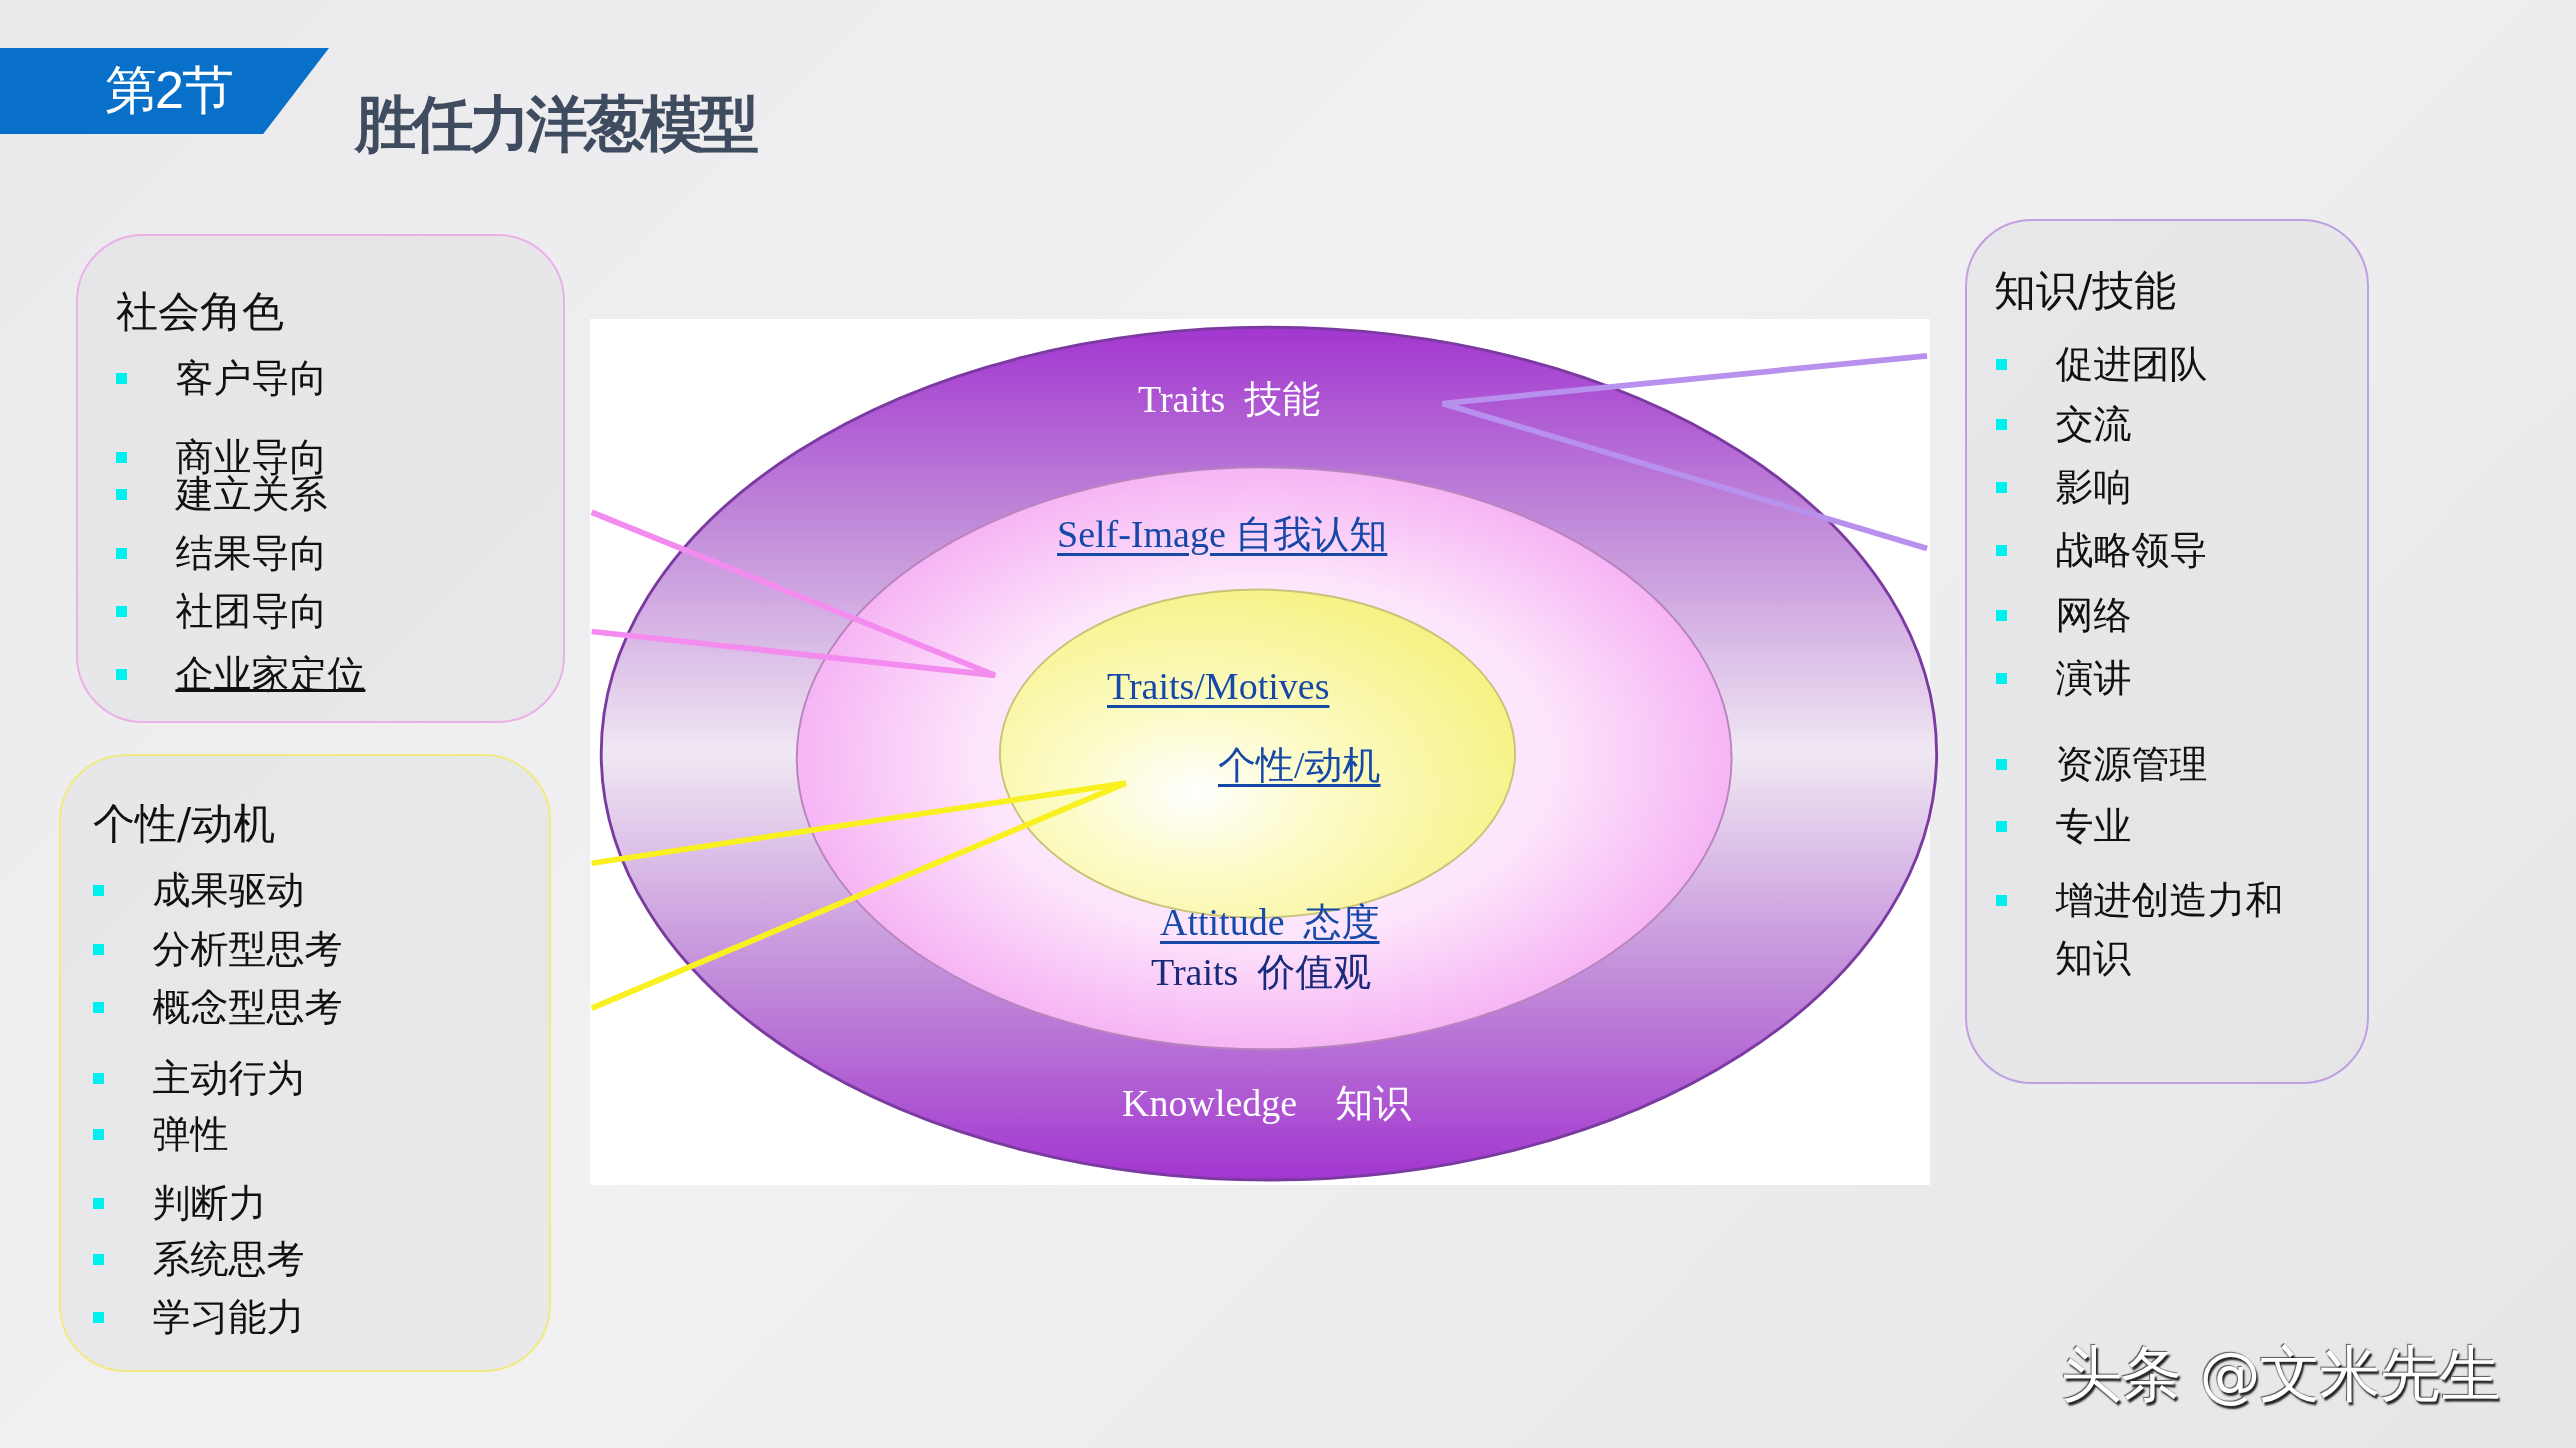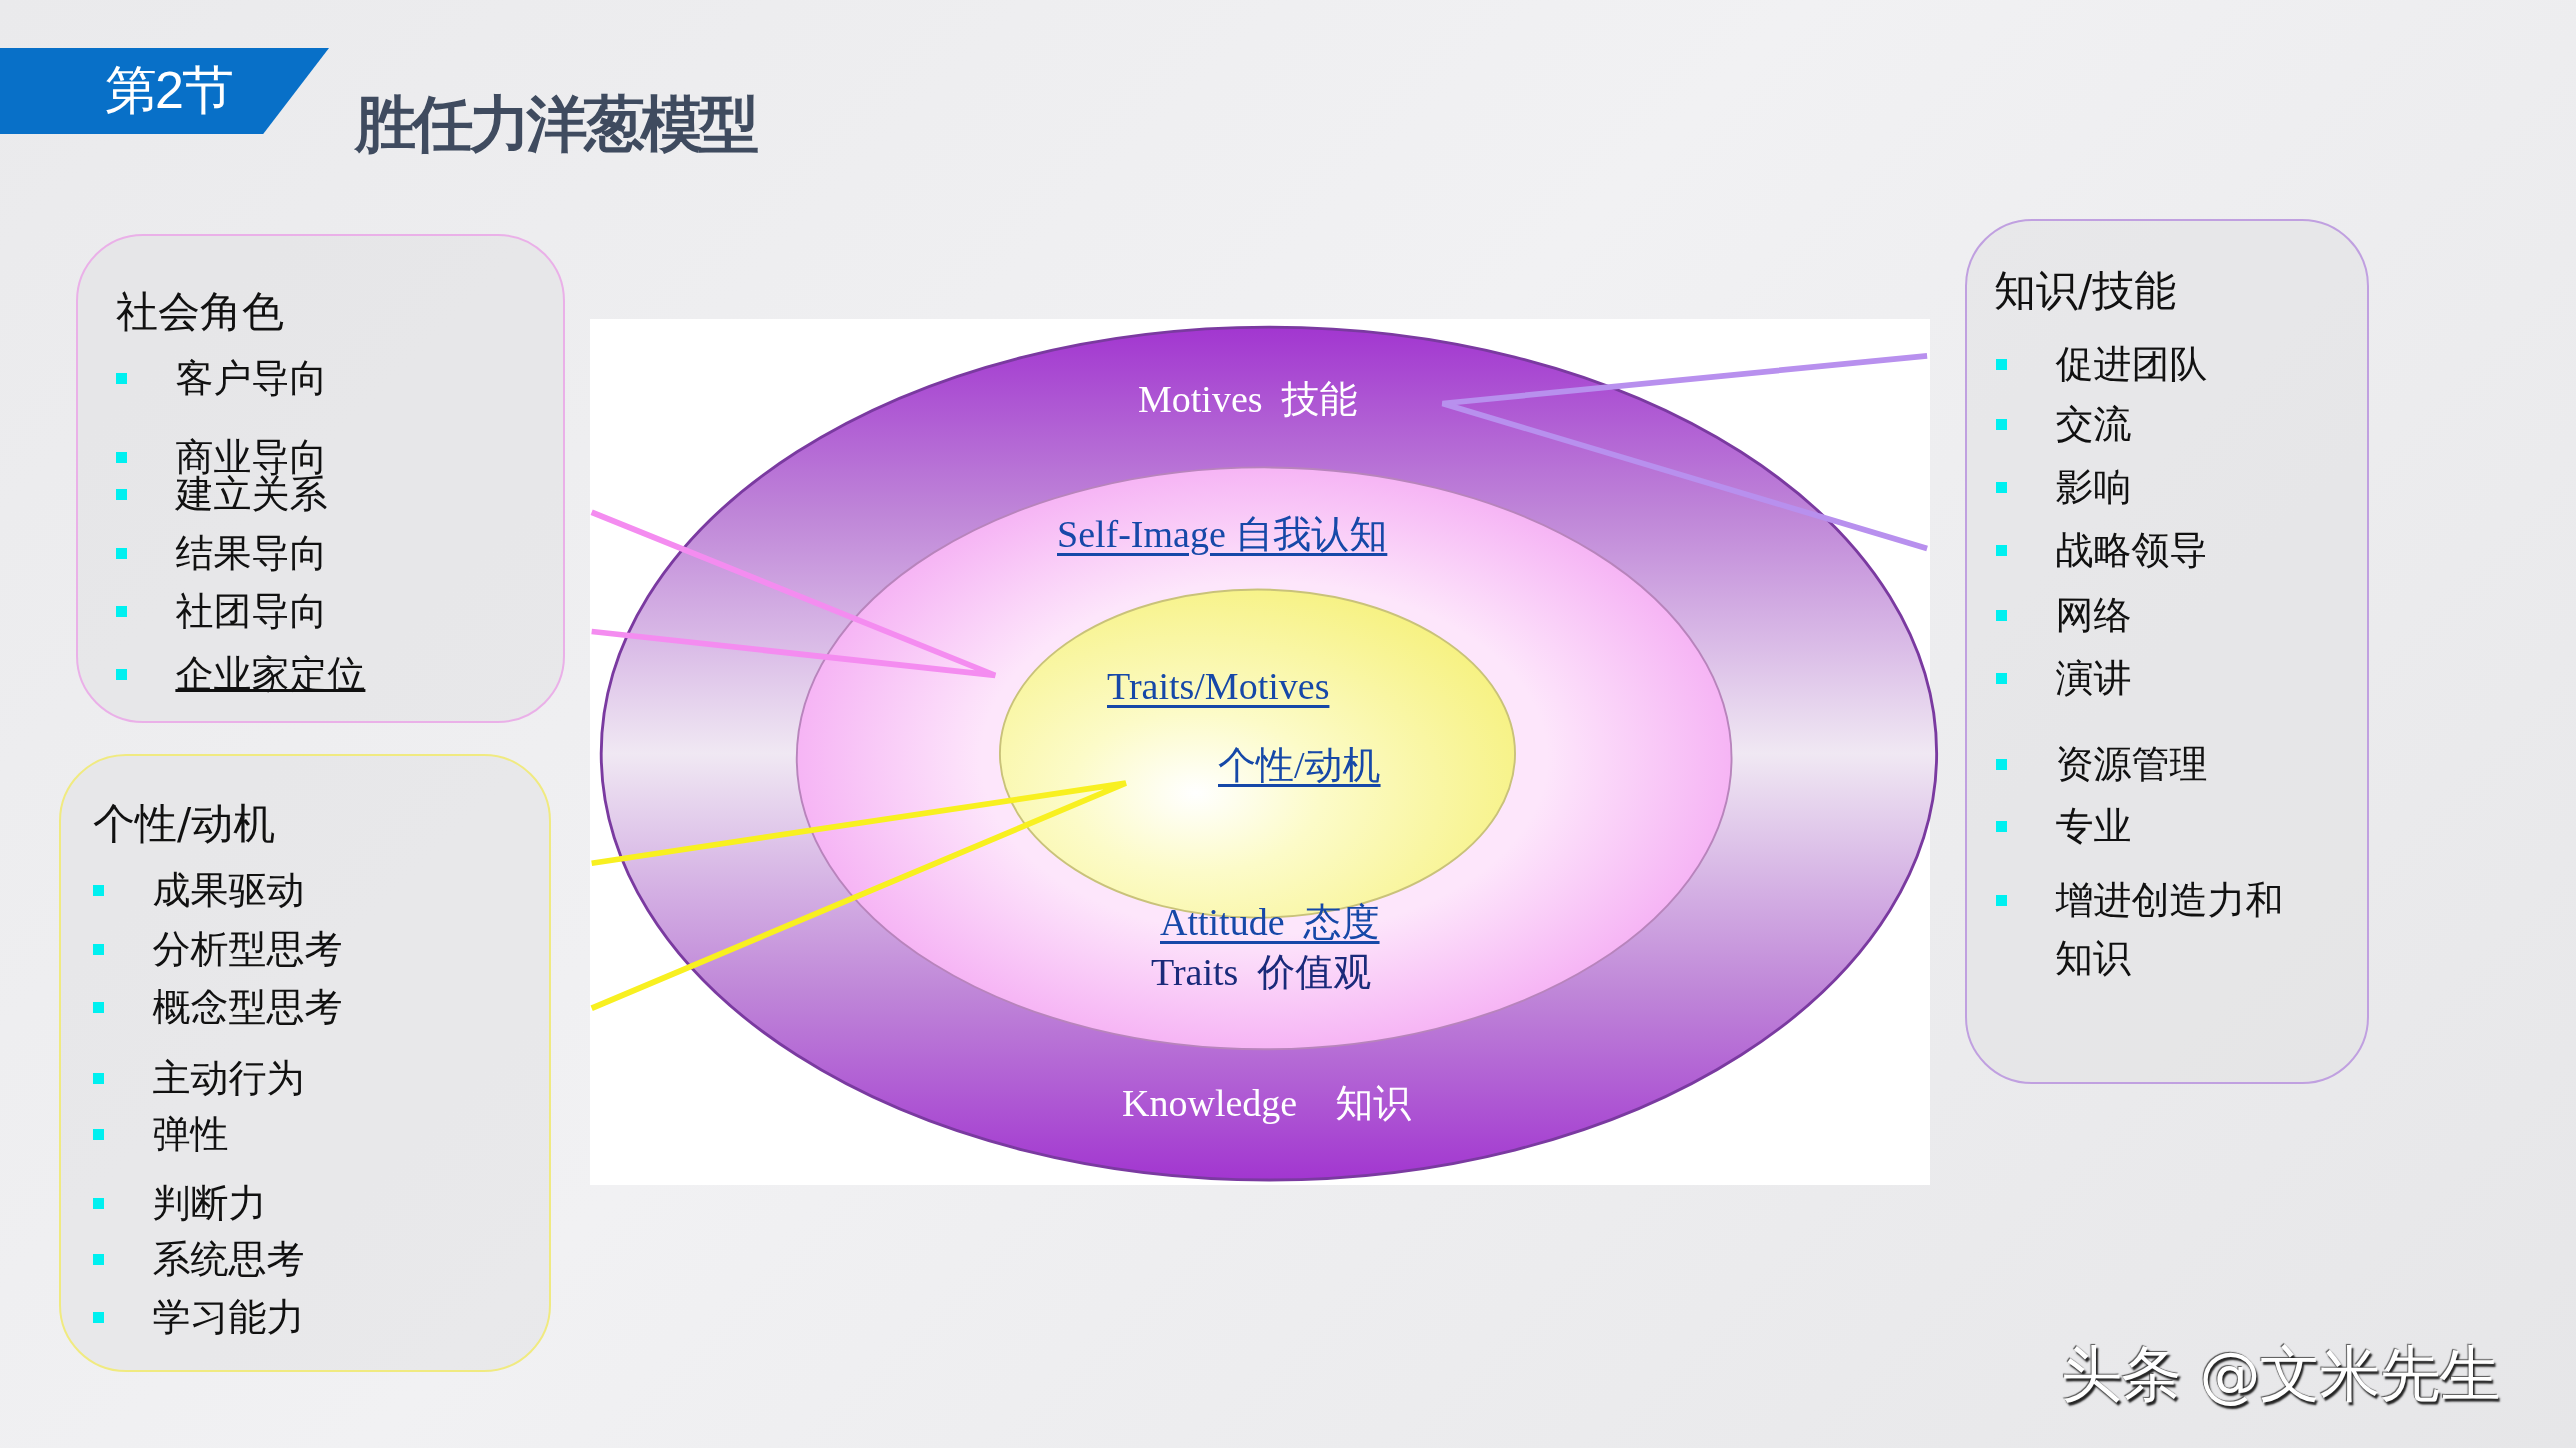--- a/index.html
+++ b/index.html
@@ -195,21 +195,21 @@
 
   <ellipse cx="1318" cy="790" rx="270" ry="172" fill="url(#coreGrad)" stroke="#c9c27a" stroke-width="2"></ellipse>
 
   <polyline points="620,537 1043,708 620,662" fill="none" stroke="#f48cf0" stroke-width="6"></polyline>
 
   <polyline points="620,905 1180,821 620,1057" fill="none" stroke="#f8f020" stroke-width="6"></polyline>
 
   <polyline points="2020,373 1512,423 2020,575" fill="none" stroke="#b890ee" stroke-width="6"></polyline>
 </svg>
 
-<div class="ring-label" style="left:1138px; top:374px; color:#ffffff; white-space:pre;">Motives  技能</div>
+<div class="ring-label" style="left:1138px; top:374px; color:#ffffff; white-space:pre;">Traits  技能</div>
 <div class="ring-label link" style="left:1057px; top:509px;">Self-Image 自我认知</div>
 <div class="ring-label link" style="left:1107px; top:664px;">Traits/Motives</div>
 <div class="ring-label link" style="left:1218px; top:740px;">个性/动机</div>
 <div class="ring-label link" style="left:1140px; top:897px; white-space:pre;margin-left:20px;">Attitude  态度</div>
 <div class="ring-label" style="left:1151px; top:947px; color:#1a2a7a; white-space:pre;">Traits  价值观</div>
 <div class="ring-label" style="left:1122px; top:1078px; color:#ffffff; white-space:pre;">Knowledge    知识</div>
 
 <div class="watermark">头条 @文米先生</div>
 
 

